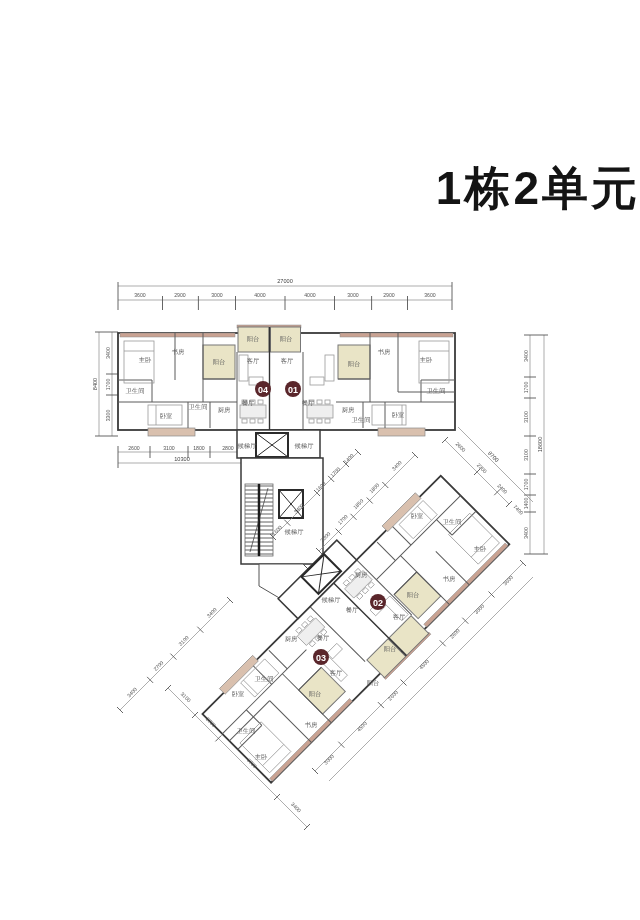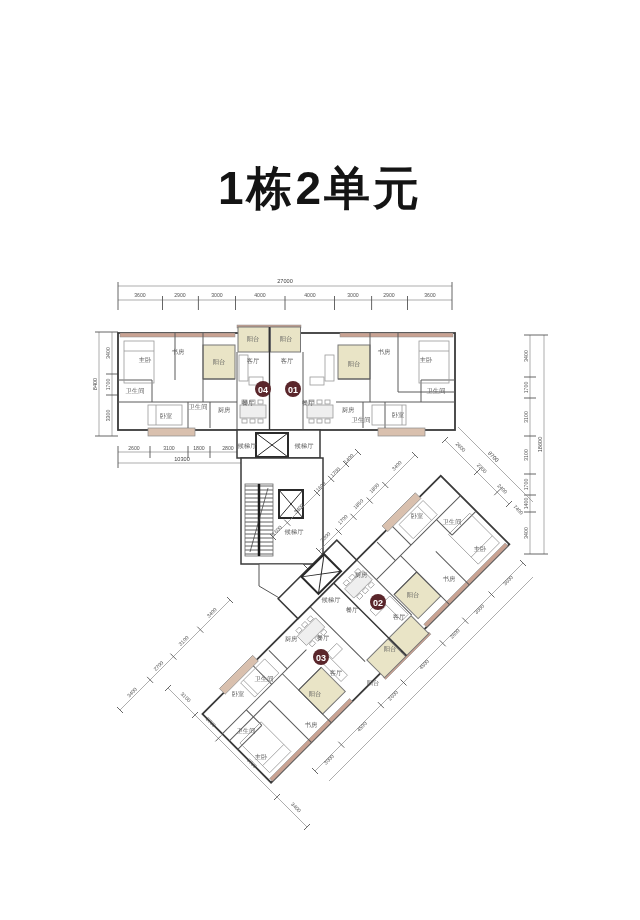--- a/index.html
+++ b/index.html
@@ -1,19 +1,19 @@
 <!DOCTYPE html>
 <html><head>
 <meta charset="utf-8">
 <style>
   html,body{margin:0;padding:0;background:#ffffff;}
   .page{position:relative;width:640px;height:920px;background:#fff;overflow:hidden;
         font-family:"Liberation Sans",sans-serif;}
   .plan-title{position:absolute;top:158px;left:0;width:640px;margin:0;
-        text-align:center;font-size:46px;font-weight:bold;color:#141414;
+        text-align:right;font-size:46px;font-weight:bold;color:#141414;
         letter-spacing:3px;font-family:"Liberation Sans",sans-serif;}
   svg text{font-family:"Liberation Sans",sans-serif;fill:#4a4a4a;}
   .room{font-size:6.3px;fill:#5a5a5a;}
   .dim{font-size:5.2px;fill:#555;}
   .total{font-size:5.6px;fill:#444;}
   .unitnum{font-size:9px;font-weight:bold;fill:#ffffff;}
   .wall{stroke:#3a3a3a;fill:#ffffff;}
   .iw{stroke:#5a5a5a;stroke-width:1;}
   .dimline{stroke:#8a8a8a;stroke-width:.7;fill:none;}
   .tick{stroke:#555;stroke-width:.9;}

